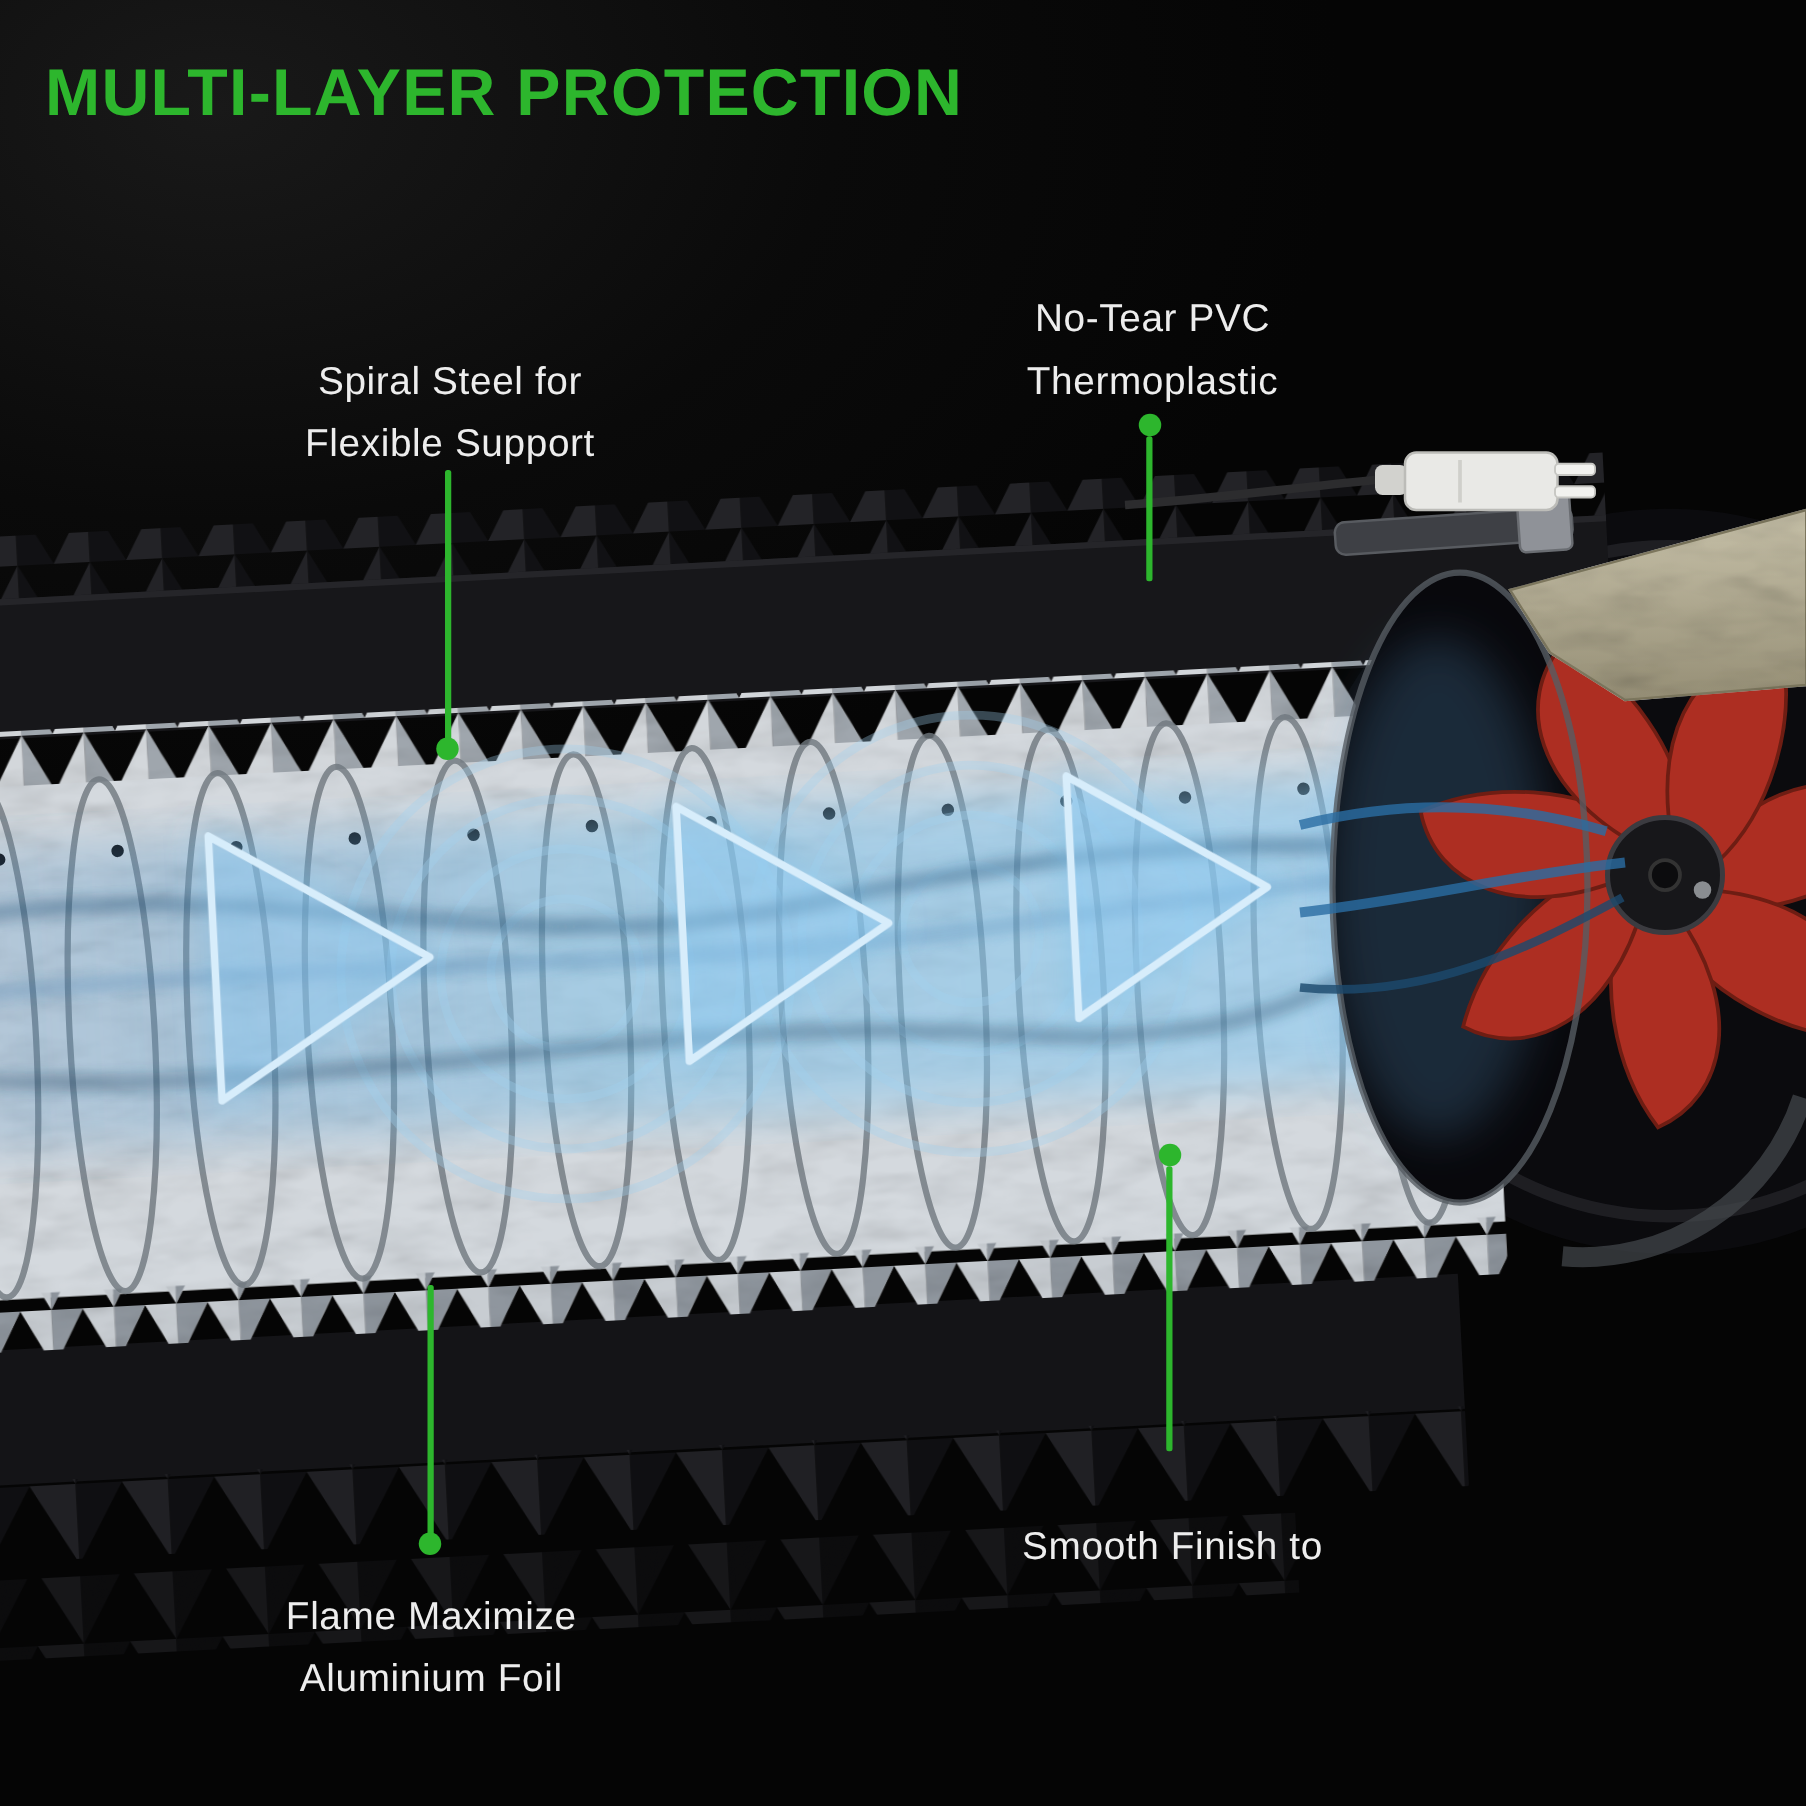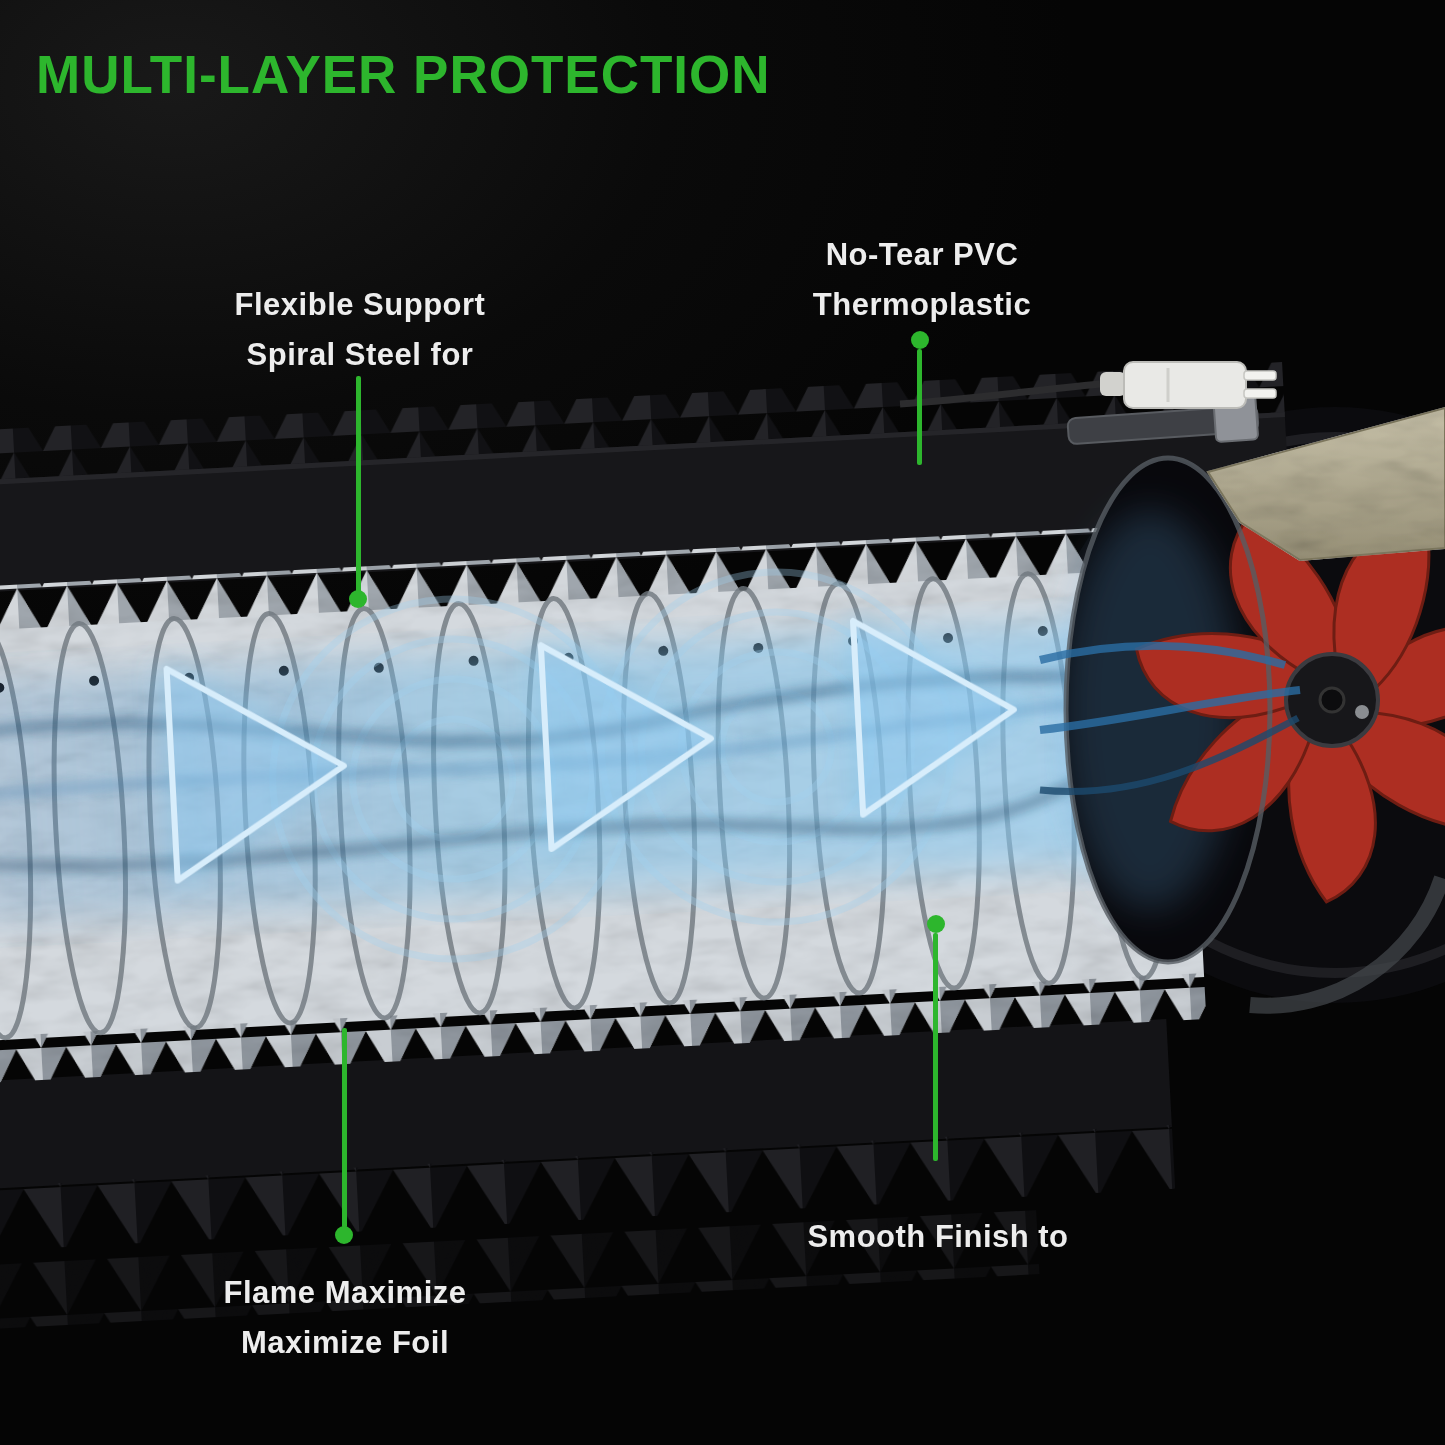--- a/index.html
+++ b/index.html
@@ -12,21 +12,21 @@
   }
   #art{position:absolute;left:0;top:0;width:1445px;height:1445px;}
   .title{
     position:absolute;left:36px;top:44px;
     font-size:53px;font-weight:800;letter-spacing:1px;
     color:#2db62d;white-space:nowrap;
   }
   .callout-label{
     position:absolute;color:#ededed;
     font-size:31px;line-height:50px;text-align:center;
-    font-weight:700;letter-spacing:0.5px;
+    font-weight:400;letter-spacing:0.5px;
   }
   .leader{position:absolute;width:5px;background:#2db62d;border-radius:2px;}
   .dot{position:absolute;width:18px;height:18px;border-radius:50%;background:#2db62d;}
 </style>
 </head>
 <body>
 
 <div id="canvas">
 
   <svg id="art" viewBox="0 0 1445 1445" aria-hidden="true">
@@ -205,22 +205,22 @@
       <line x1="1168" y1="368" x2="1168" y2="402" stroke="#cfcfcb" stroke-width="3"></line>
       <rect x="1244" y="371" width="32" height="9" rx="3" fill="#f2f2ef" stroke="#c6c6c2" stroke-width="1.5"></rect>
       <rect x="1244" y="389" width="32" height="9" rx="3" fill="#f2f2ef" stroke="#c6c6c2" stroke-width="1.5"></rect>
     </g>
   </svg>
 
   <div class="title">MULTI-LAYER PROTECTION</div>
 
   <div>
     <div class="callout-label" style="left:150px;top:280px;width:420px;">
+      <div>Spiral Steel for</div>
       <div>Flexible Support</div>
-      <div>Spiral Steel for</div>
     </div>
     <div class="leader" style="left:356px;top:376px;height:220px;"></div>
     <div class="dot" style="left:349px;top:590px;"></div>
   </div>
 
   <div>
     <div class="callout-label" style="left:712px;top:230px;width:420px;">
       <div>No-Tear PVC</div>
       <div>Thermoplastic</div>
     </div>
@@ -234,17 +234,17 @@
     <div class="callout-label" style="left:723px;top:1212px;width:430px;">
       <div>Smooth Finish to</div>
     </div>
   </div>
 
   <div>
     <div class="leader" style="left:342px;top:1028px;height:200px;"></div>
     <div class="dot" style="left:335px;top:1226px;"></div>
     <div class="callout-label" style="left:135px;top:1268px;width:420px;">
       <div>Flame Maximize</div>
-      <div>Maximize Foil</div>
+      <div>Aluminium Foil</div>
     </div>
   </div>
 
 </div>
 
 </body></html>

